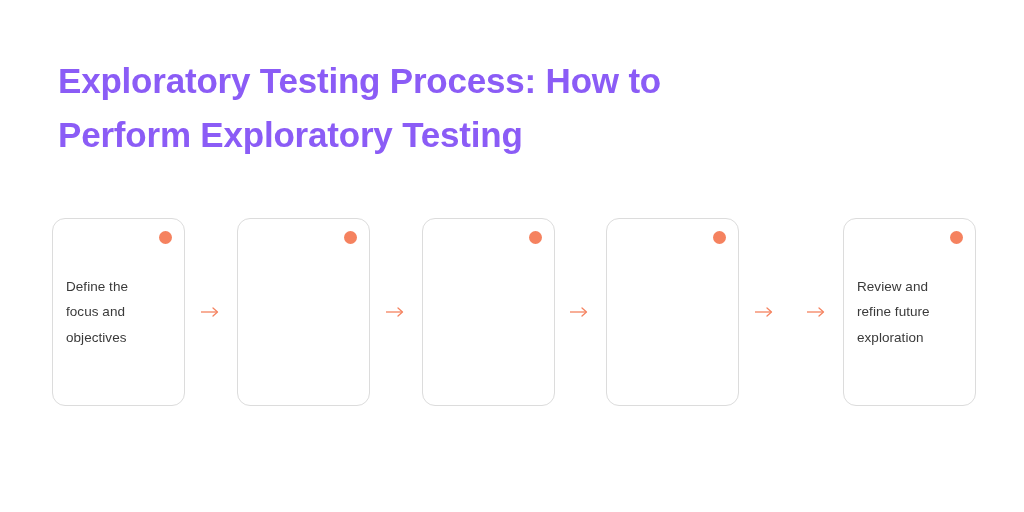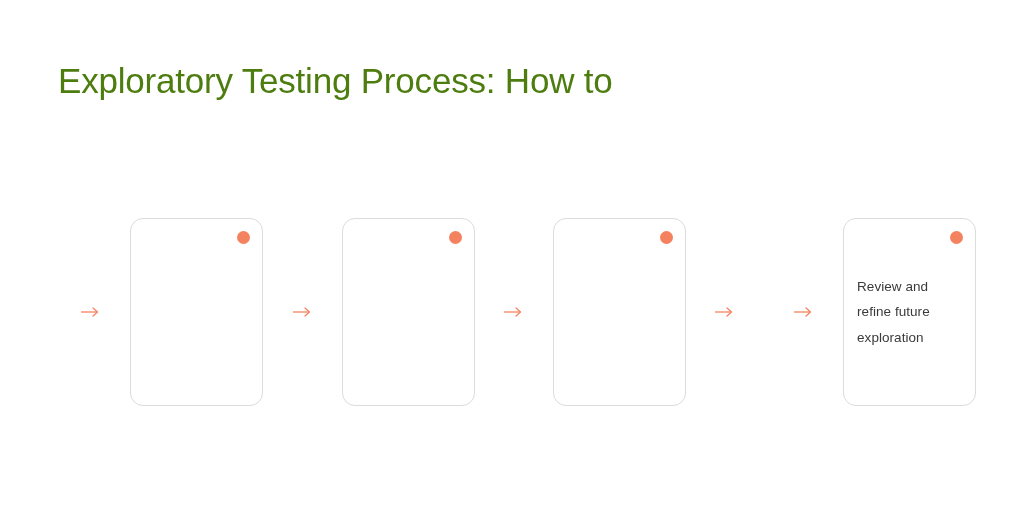--- a/index.html
+++ b/index.html
@@ -22,22 +22,22 @@
 
   
   .title-block {
     position: absolute;
     left: 58px;
     top: 54px;
     width: 760px;
   }
   .title-line {
     font-size: 35px;
-    font-weight: normal;
-    color: #4d7c0f;
+    font-weight: bold;
+    color: #8b5cf6;
     letter-spacing: -0.2px;
     line-height: 54px;
     white-space: nowrap;
   }
 
   
   .flow-row {
     position: absolute;
     left: 52px;
     top: 218px;
@@ -90,24 +90,31 @@
     display: block;
   }
 </style>
 </head>
 <body>
 
 <div class="page">
 
   <div class="title-block">
     <div class="title-line">Exploratory Testing Process: How to</div>
+    <div class="title-line">Perform Exploratory Testing</div>
   </div>
 
   <div class="flow-row">
 
+    <div class="card">
+      <span class="card-dot"></span>
+      <div class="card-text">Define the
+focus and
+objectives</div>
+    </div>
 
     <div class="connector">
       <svg class="arrow-svg" width="20" height="12" viewBox="0 0 20 12">
         <line x1="0" y1="6" x2="16" y2="6" stroke="#f5825f" stroke-width="1.3"></line>
         <polyline points="12,2 16.5,6 12,10" fill="none" stroke="#f5825f" stroke-width="1.3" stroke-linecap="round" stroke-linejoin="round"></polyline>
       </svg>
     </div>
 
     <div class="card">
       <span class="card-dot"></span>

